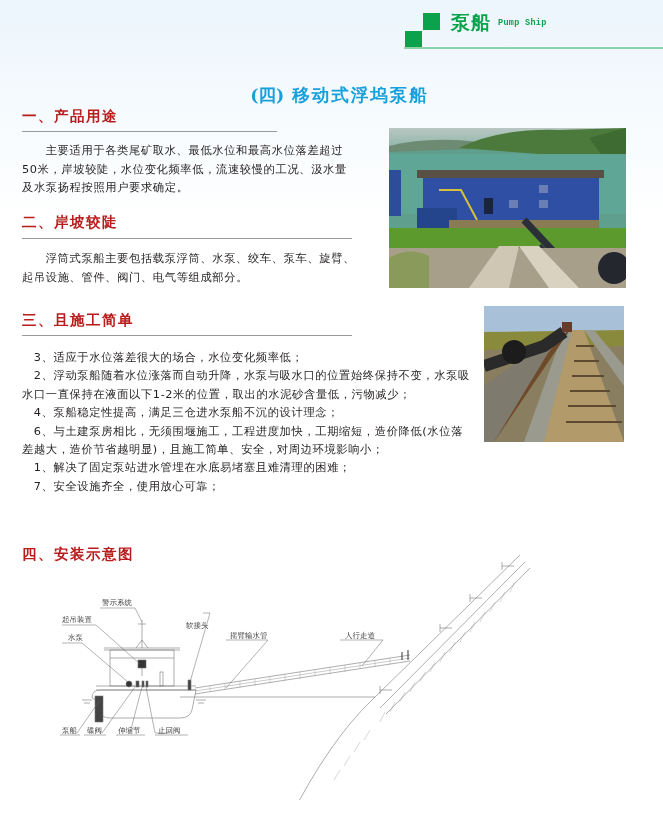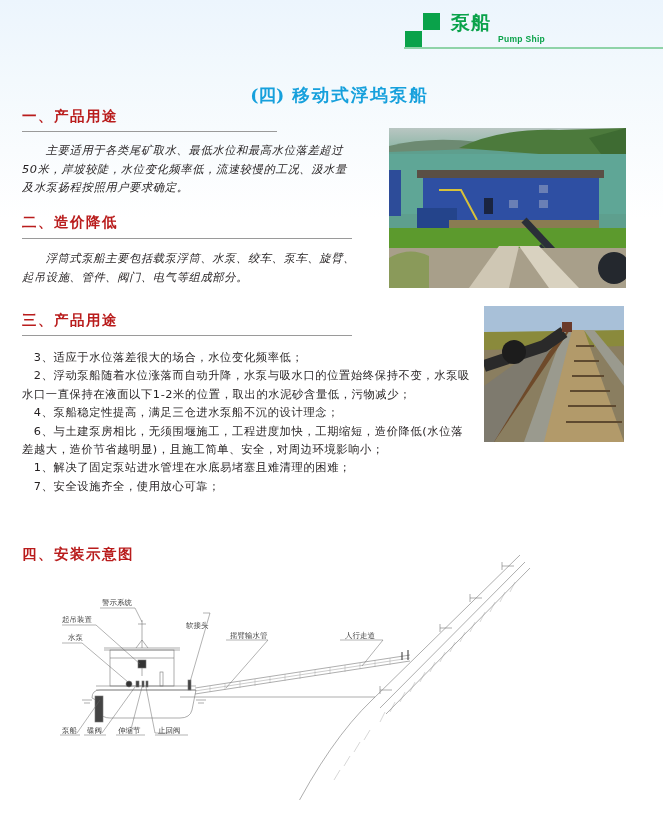--- a/index.html
+++ b/index.html
@@ -5,32 +5,32 @@
   html, body { margin: 0; padding: 0; }
   body {
     width: 663px; height: 818px; overflow: hidden; position: relative;
     background: linear-gradient(to bottom, #ecf5fd 0px, #f3f9fd 80px, #ffffff 220px, #ffffff 818px);
     font-family: "DejaVu Sans", sans-serif;
     color: #231f20;
   }
   
   .logo-sq { position: absolute; background: #0aa24a; }
   .logo-cn { position: absolute; left: 451px; top: 10px; font-size: 19px; font-weight: bold; color: #0aa24a; letter-spacing: 1px; font-family: "DejaVu Sans", sans-serif; }
-  .logo-en { position: absolute; left: 452px; top: 34px; font-size: 8.5px; font-weight: bold; color: #0aa24a; font-family: Liberation Sans, sans-serif; letter-spacing: 0.3px; padding-left: 46px; }
+  .logo-en { position: absolute; left: 452px; top: 18px; font-size: 8.5px; font-weight: bold; color: #0aa24a; font-family: Liberation Mono, monospace; letter-spacing: 0.3px; padding-left: 46px; }
   .logo-line { position: absolute; left: 404px; top: 47px; width: 259px; height: 2px; background: #8fd3a8; }
 
   .main-title { position: absolute; left: 0; width: 663px; top: 83px; text-align: center; font-family: "DejaVu Serif", serif; font-weight: bold; font-size: 17.5px; color: #16a0dc; letter-spacing: 2px; padding-left: 8px; }
   .main-title .pre { letter-spacing: 0; margin-right: 8px; }
 
   .sec-title { position: absolute; left: 22px; font-size: 14.5px; font-weight: bold; color: #b91c1c; letter-spacing: 1.5px; }
   .sec-rule { position: absolute; left: 22px; height: 1px; background: #9a9a9a; }
 
   .para { position: absolute; font-size: 11.3px; line-height: 18.6px; color: #231f20; letter-spacing: 0.6px; }
   .para p { margin: 0; }
-  .indent { text-indent: 2.1em; font-style: italic; }
+  .indent { text-indent: 2.1em; }
   .item { text-indent: 1.05em; margin: 0; }
 
   .photo { position: absolute; overflow: hidden; }
   .diagram { position: absolute; left: 30px; top: 550px; width: 633px; height: 250px; }
   .diagram text { font-family: "DejaVu Sans", sans-serif; font-size: 7.5px; fill: #444; }
 </style>
 </head>
 <body>
 
 <div>
@@ -79,27 +79,27 @@
     <path d="M135 92 L180 140" stroke="#2a2f38" stroke-width="7"></path>
     <path d="M150 118 L190 160" stroke="#2a2f38" stroke-width="6"></path>
     <rect x="0" y="120" width="237" height="40" fill="#a89f8a"></rect>
     <path d="M80 160 L110 118 L130 118 L120 160 Z" fill="#cfc7b4"></path>
     <path d="M130 118 L150 118 L190 160 L160 160 Z" fill="#d9d2c0"></path>
     <circle cx="225" cy="140" r="16" fill="#24282e"></circle>
     <path d="M0 130 Q20 118 40 128 L40 160 L0 160 Z" fill="#8a9a5a"></path>
   </svg>
 </div>
 
-<div class="sec-title" style="top:213px;">二、造价降低</div>
+<div class="sec-title" style="top:213px;">二、岸坡较陡</div>
 <div class="sec-rule" style="top:238px; width:330px;"></div>
 <div class="para" style="left:22px; top:250px; width:336px;">
   <p class="indent">浮筒式泵船主要包括载泵浮筒、水泵、绞车、泵车、旋臂、起吊设施、管件、阀门、电气等组成部分。</p>
 </div>
 
-<div class="sec-title" style="top:311px;">三、产品用途</div>
+<div class="sec-title" style="top:311px;">三、且施工简单</div>
 <div class="sec-rule" style="top:335px; width:330px;"></div>
 
 <div class="photo" style="left:484px; top:306px; width:140px; height:136px;">
   <svg width="140" height="136" viewBox="0 0 140 136">
     <rect width="140" height="136" fill="#8a7e60"></rect>
     <rect width="140" height="26" fill="#a8c0d8"></rect>
     <path d="M0 26 L140 24 L140 40 L0 44 Z" fill="#8a8a3c"></path>
     <path d="M80 24 L100 24 L140 136 L50 136 Z" fill="#b29a6a"></path>
     <path d="M80 24 L88 24 L60 136 L40 136 Z" fill="#9a9a8e"></path>
     <path d="M84 24 L86 24 L10 136 L0 136 L0 120 Z" fill="#6e4a2a"></path>

